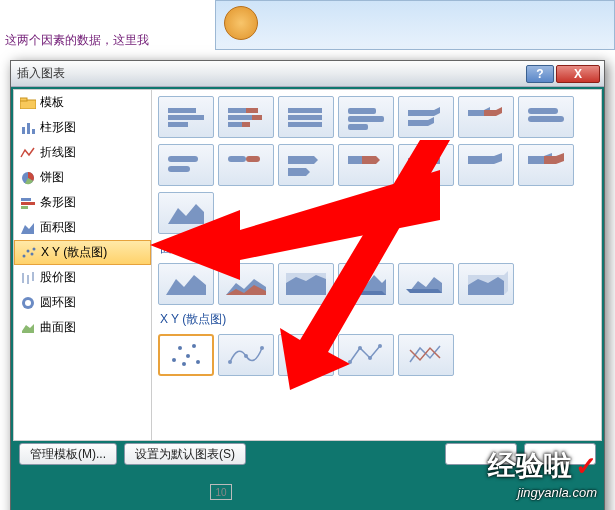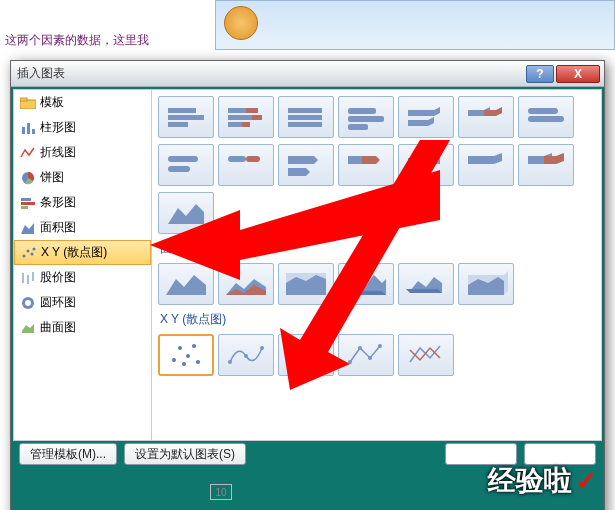--- a/index.html
+++ b/index.html
@@ -352,13 +352,14 @@
   <polygon points="290,0 290,50 90,90 90,110 0,75 90,40 90,60" fill="#ff0000"></polygon>
 </svg>
 <svg class="arrow" style="left:250px;top:140px" width="200" height="250">
   <polygon points="200,0 170,0 50,200 30,188 40,250 100,224 78,212" fill="#ff0000"></polygon>
 </svg>
 
 <div class="page-num">10</div>
 
 <div class="watermark">
   <div><span class="wm-big">经验啦</span> <span class="wm-check">✓</span></div>
+  <div class="wm-small">jingyanla.com</div>
 </div>
 
 </body></html>

